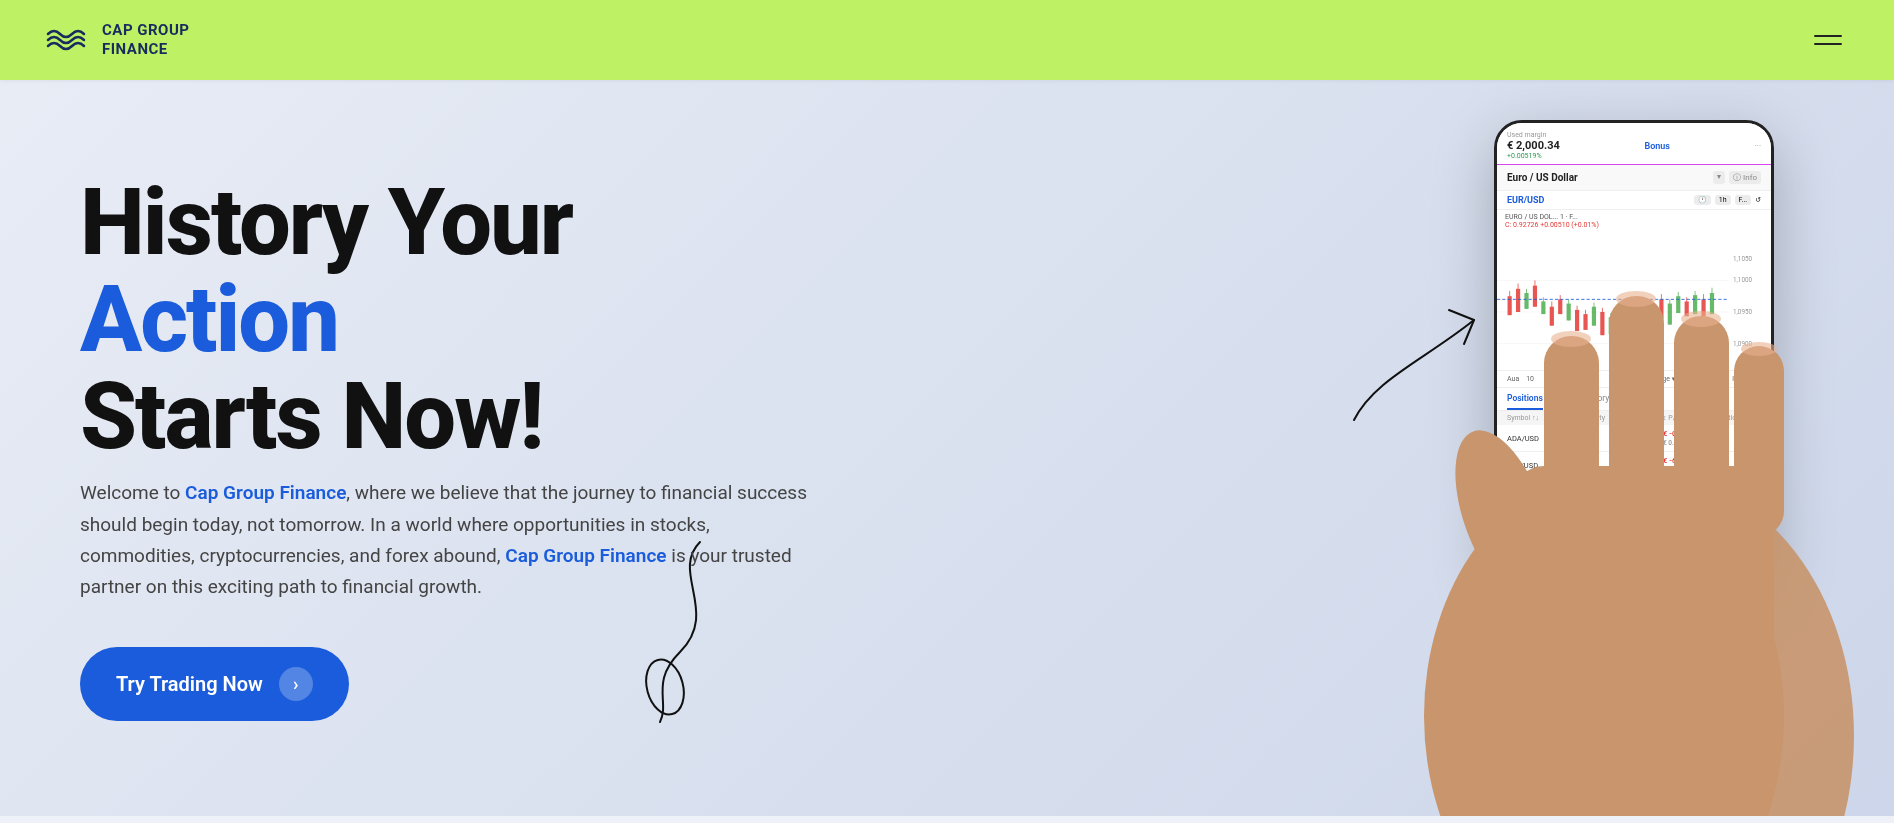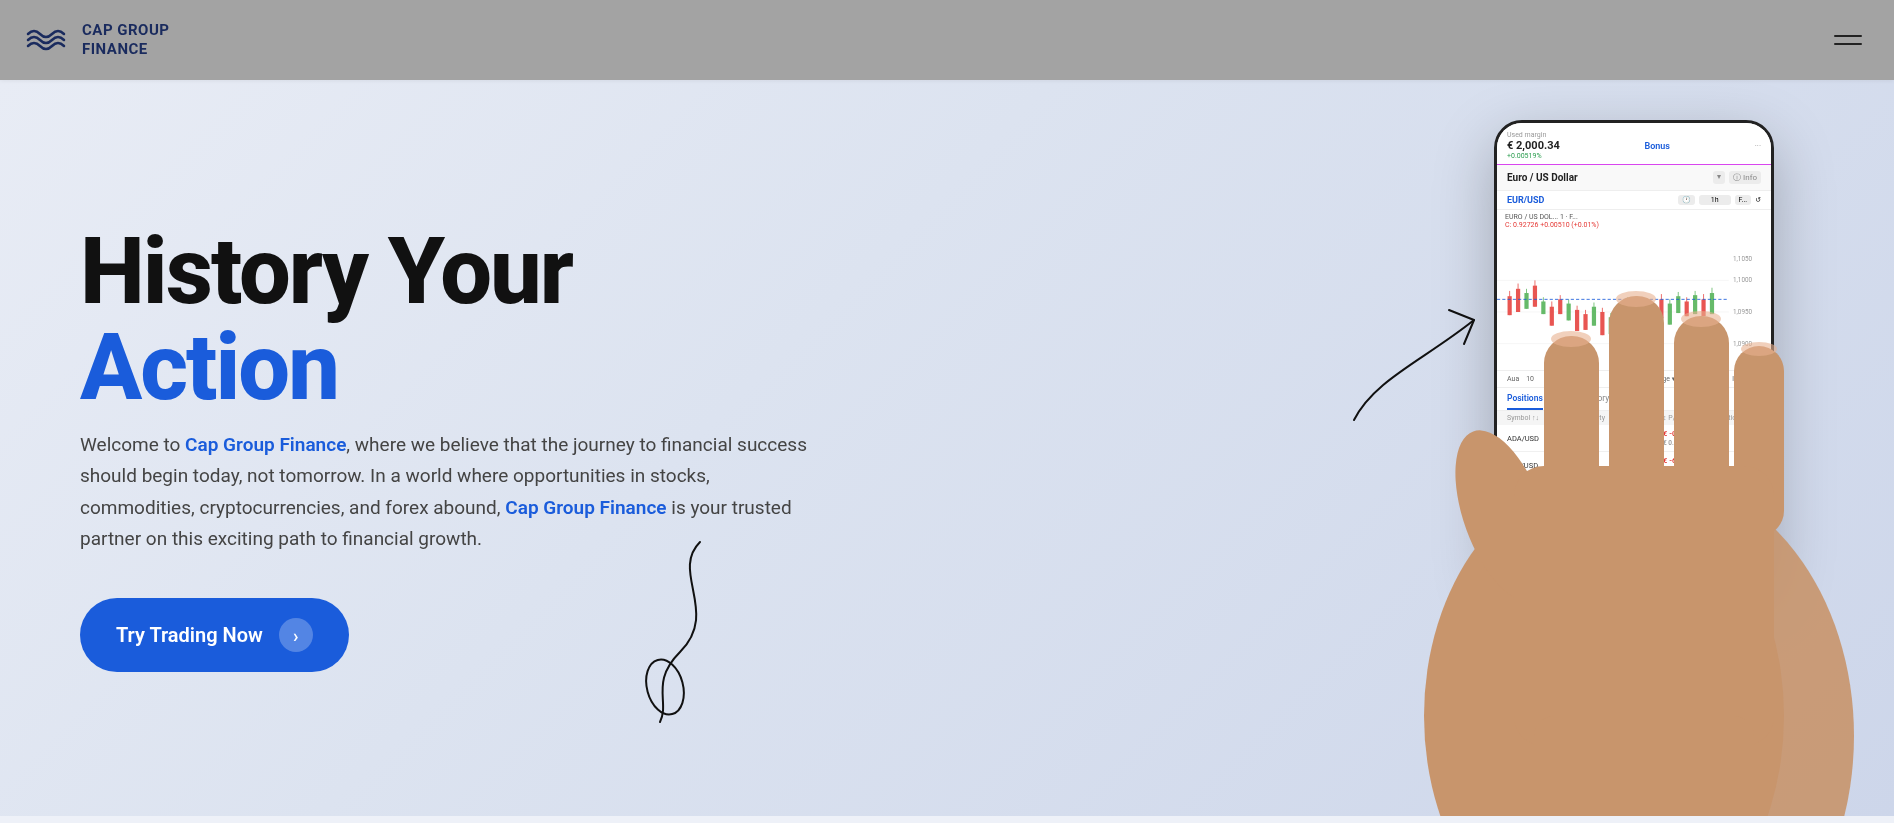--- a/index.html
+++ b/index.html
@@ -10,22 +10,22 @@
       width: 1894px;
       min-height: 823px;
       overflow: hidden;
     }
 
     
     header {
       display: flex;
       align-items: center;
       justify-content: space-between;
-      padding: 18px 24px;
-      background: #a3a3a3;
+      padding: 18px 44px;
+      background: #bef264;
       position: relative;
       z-index: 10;
       box-shadow: 0 1px 4px rgba(0,0,0,0.06);
     }
 
     .logo-area {
       display: flex;
       align-items: center;
       gap: 14px;
     }
@@ -385,20 +385,21 @@
     <span></span>
   </div>
 </header>
 
 <section class="hero">
 
   <div class="hero-content">
     <h1 class="hero-headline">
       <span>History Your</span><br>
       <span class="wealth">Action</span><br>
+      <span>Starts Now!</span>
     </h1>
 
     <p class="hero-description">
       <span>Welcome to </span><span class="brand-link">Cap Group Finance</span><span>, where we believe that the journey to financial success should begin today, not tomorrow. In a world where opportunities in stocks, commodities, cryptocurrencies, and forex abound, </span><span class="brand-link">Cap Group Finance</span><span> is your trusted partner on this exciting path to financial growth.</span>
     </p>
 
     <a class="cta-button" href="#">
       <span>Try Trading Now</span>
       <span class="arrow-circle">›</span>
     </a>
@@ -460,21 +461,21 @@
           <div class="phone-pair-controls">
             <span>▾</span>
             <span>ⓘ Info</span>
           </div>
         </div>
 
         <div style="display:flex;align-items:center;justify-content:space-between;padding:4px 10px;background:#fff;border-bottom:1px solid #eee;">
           <span style="font-size:9px;font-weight:700;color:#1a5cdb;">EUR/USD</span>
           <div style="display:flex;gap:4px;align-items:center;">
             <span style="font-size:7px;background:#ececec;padding:1px 4px;border-radius:3px;">🕐</span>
-            <span style="font-size:7px;background:#ececec;padding:1px 12px;border-radius:3px;">1h</span>
+            <span style="font-size:7px;background:#ececec;padding:1px 4px;border-radius:3px;">1h</span>
             <span style="font-size:7px;background:#ececec;padding:1px 4px;border-radius:3px;">F...</span>
             <span style="font-size:7px;">↺</span>
           </div>
         </div>
 
         <div class="phone-chart-area">
           <div style="padding:3px 8px;font-size:7px;color:#555;">
             <span>EURO / US DOL... 1 · F...</span><br>
             <span style="color:#e53935;">C: 0.92726 +0.00510 (+0.01%)</span>
           </div>

